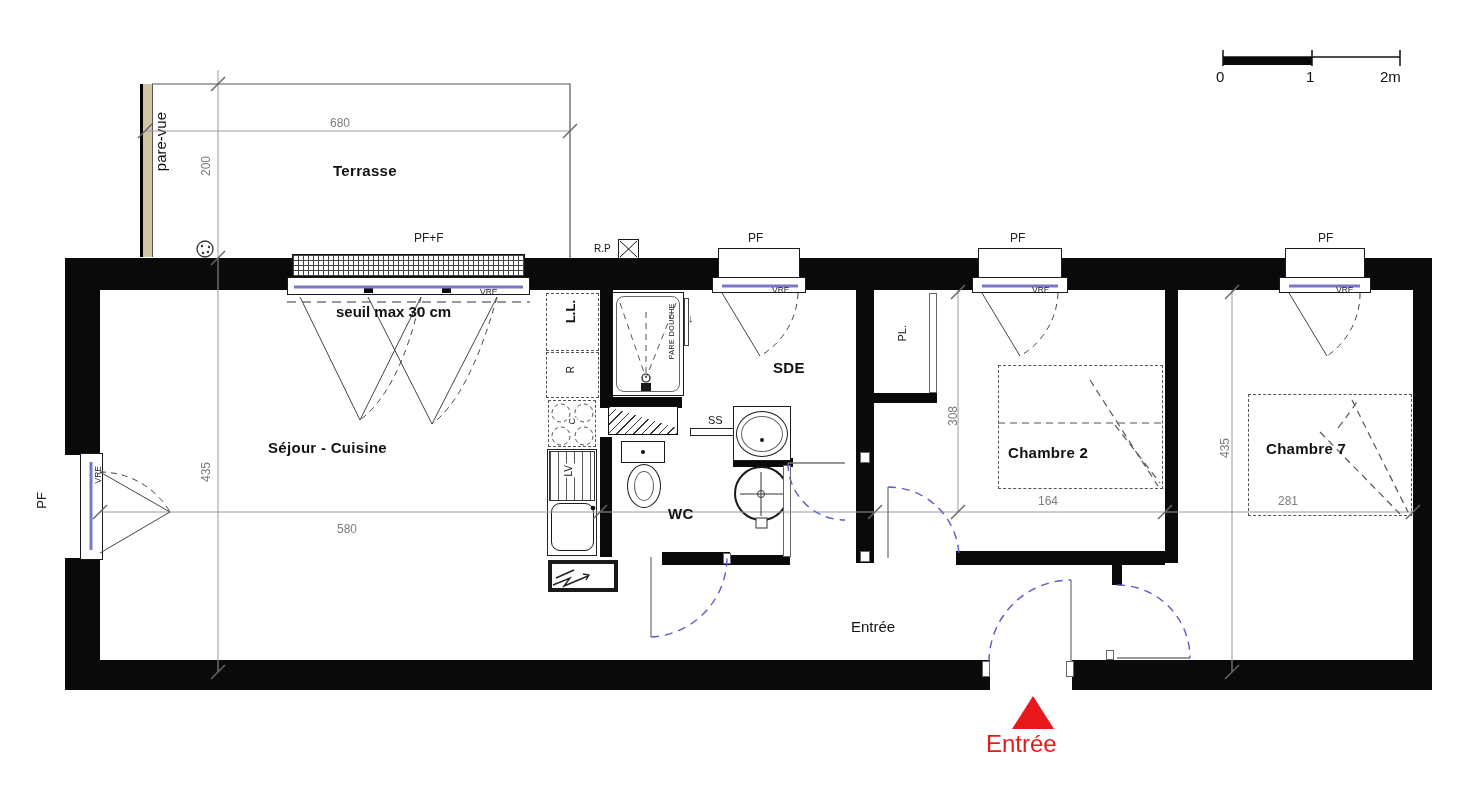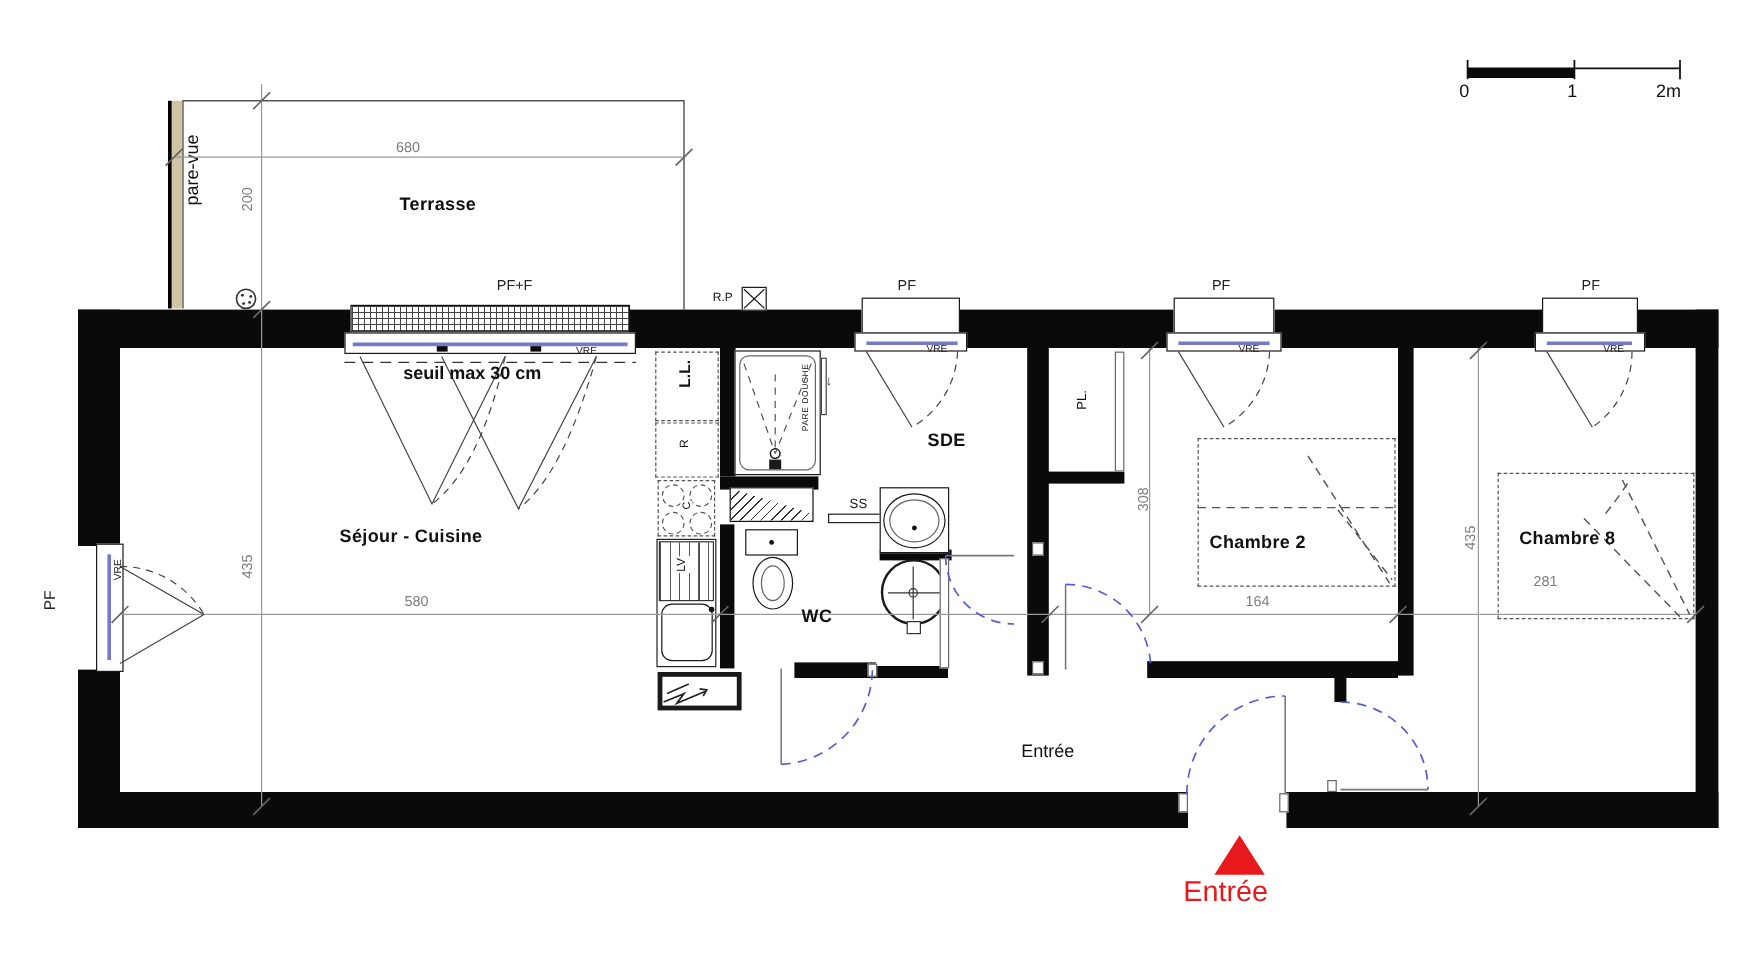--- a/index.html
+++ b/index.html
@@ -242,35 +242,35 @@
     <g>
       <path d="M1223,57 H1400" stroke="#111" stroke-width="1.5"></path>
       <rect x="1223" y="57" width="89" height="8" fill="#0a0a0a"></rect>
       <path d="M1223,50 V66" stroke="#111" stroke-width="1.5"></path>
       <path d="M1312,50 V66" stroke="#111" stroke-width="1.5"></path>
       <path d="M1400,50 V66" stroke="#111" stroke-width="1.5"></path>
     </g>
   </svg>
 
   <div class="lbl room" style="left:333px;top:162px;">Terrasse</div>
-  <div class="lbl room" style="left:283px;top:439px;">Séjour - Cuisine</div>
+  <div class="lbl room" style="left:268px;top:439px;">Séjour - Cuisine</div>
   <div class="lbl room" style="left:773px;top:359px;">SDE</div>
   <div class="lbl room" style="left:668px;top:505px;">WC</div>
   <div class="lbl room" style="left:1008px;top:444px;">Chambre 2</div>
-  <div class="lbl room" style="left:1266px;top:440px;">Chambre 8</div>
+  <div class="lbl room" style="left:1266px;top:440px;">Chambre 7</div>
   <div class="lbl" style="left:851px;top:618px;font-size:15px;">Entrée</div>
   <div class="lbl" style="left:336px;top:303px;font-size:15px;font-weight:bold;">seuil max 30 cm</div>
 
   <div class="lbl dim" style="left:330px;top:116px;">680</div>
   <div class="vlbl dim" style="left:199px;top:156px;">200</div>
   <div class="vlbl dim" style="left:199px;top:462px;">435</div>
-  <div class="lbl dim" style="left:337px;top:494px;">580</div>
+  <div class="lbl dim" style="left:337px;top:522px;">580</div>
   <div class="vlbl dim" style="left:946px;top:406px;">308</div>
   <div class="lbl dim" style="left:1038px;top:494px;">164</div>
-  <div class="lbl dim" style="left:1278px;top:477px;text-align:right;">281</div>
+  <div class="lbl dim" style="left:1278px;top:494px;text-align:right;">281</div>
   <div class="vlbl dim" style="left:1218px;top:438px;">435</div>
 
   <div class="lbl tag" style="left:414px;top:231px;">PF+F</div>
   <div class="lbl tag" style="left:748px;top:231px;">PF</div>
   <div class="lbl tag" style="left:1010px;top:231px;">PF</div>
   <div class="lbl tag" style="left:1318px;top:231px;">PF</div>
   <div class="vlbl" style="left:34px;top:492px;font-size:13px;color:#222;">PF</div>
   <div class="lbl" style="left:594px;top:243px;font-size:10px;">R.P</div>
 
   <div class="lbl tiny" style="left:480px;top:287px;">VRE</div>

